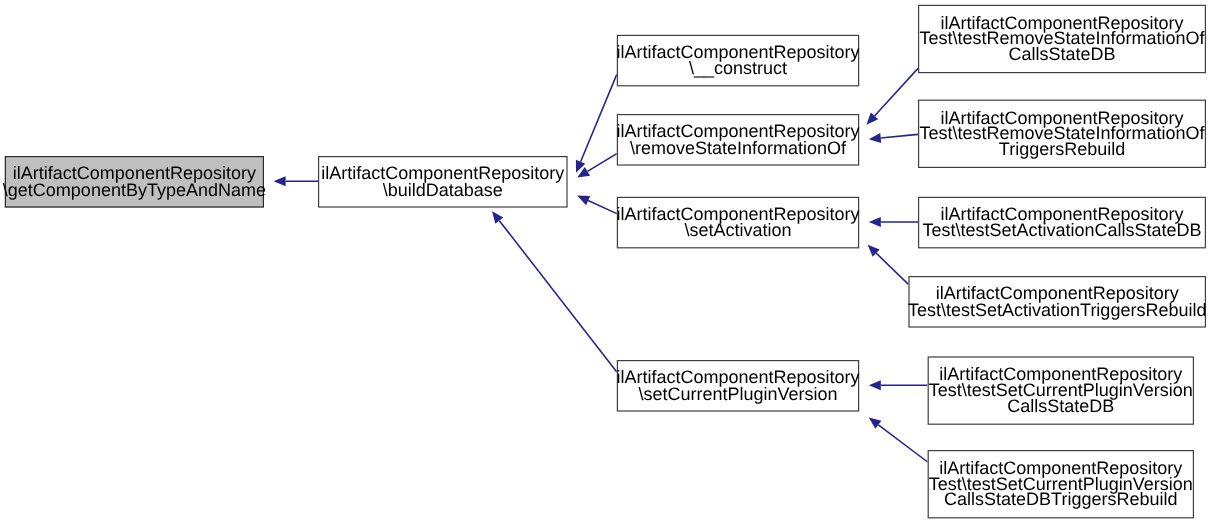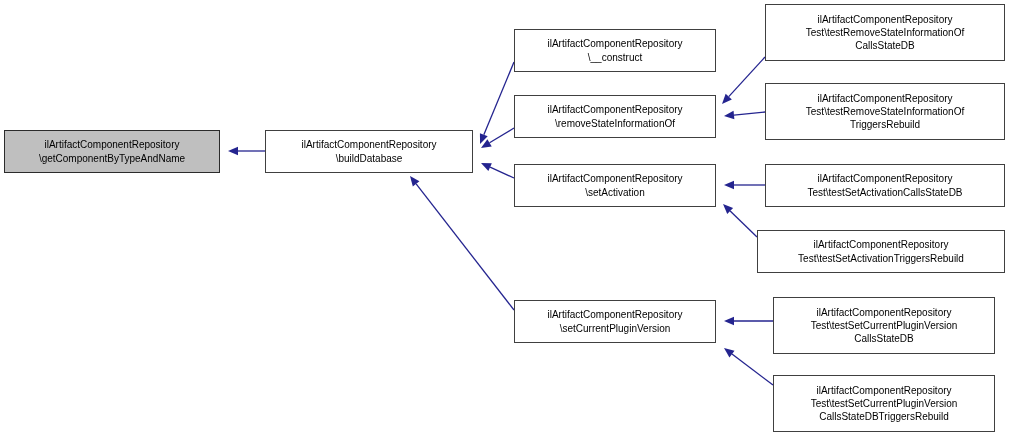--- a/index.html
+++ b/index.html
@@ -27,21 +27,21 @@
   .node {
     position: absolute;
     box-sizing: border-box;
     border: 1px solid #404040;
     background: #ffffff;
     color: #000000;
     display: flex;
     align-items: center;
     justify-content: center;
     text-align: center;
-    font-size: 10px;
+    font-size: 15px;
     line-height: 13.2px;
     letter-spacing: 0px;
     white-space: pre-line;
     z-index: 2;
   }
   .node.highlight {
     background: #bfbfbf;
     border-color: #2b2b2b;
   }
   .node-label {

